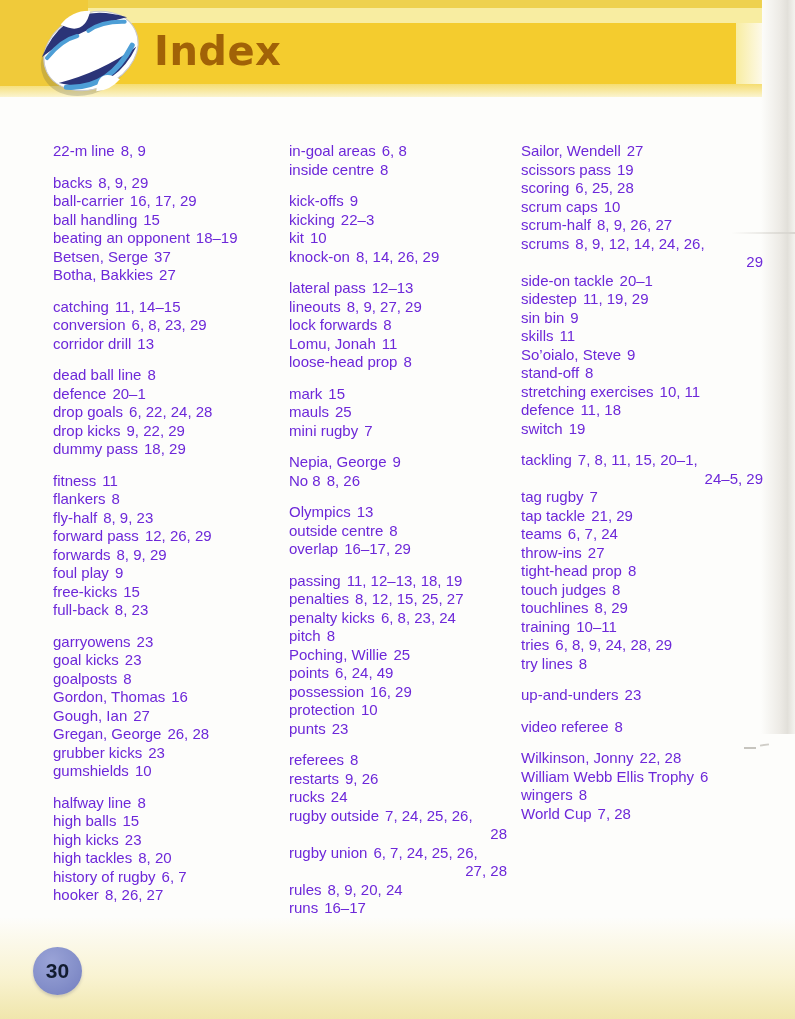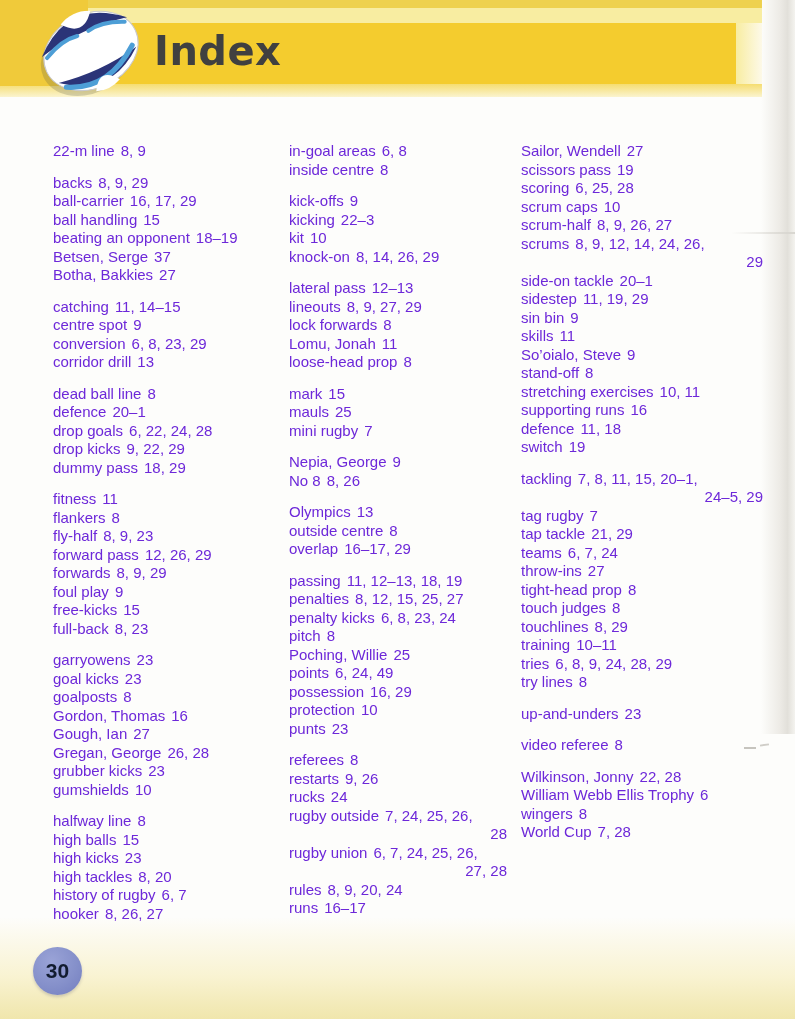--- a/index.html
+++ b/index.html
@@ -19,21 +19,21 @@
   .h-band{width:736px;background:#f4cc2e;}
   .h-band-rest{flex:1;background:linear-gradient(90deg,#f8eda1,#fdf9e8);}
   .h-row4{height:13px;background:linear-gradient(180deg,#f5dd70,#fbf4cf);}
   .h-left{position:absolute;left:0;top:0;width:88px;height:86px;background:#f0ca3a;}
 
   .ball{position:absolute;left:38px;top:5px;width:106px;height:94px;z-index:3;}
 
   .title{
     position:absolute;left:154px;top:28px;z-index:3;margin:0;
     font-family:"DejaVu Sans","Liberation Sans",sans-serif;
-    font-size:40px;font-weight:bold;color:#404040;letter-spacing:0.5px;
+    font-size:40px;font-weight:bold;color:#a16207;letter-spacing:0.5px;
   }
 
   
   .col{position:absolute;top:142px;color:#6d28d9;}
   .col1{left:53px;width:232px;}
   .col2{left:289px;width:218px;}
   .col3{left:521px;width:242px;}
   .group{margin-bottom:13px;}
   .entry{font-size:15px;line-height:18.5px;white-space:nowrap;}
   .entry .pages{margin-left:6px;}
@@ -105,21 +105,20 @@
       <div class="group">
         <div class="entry"><span class="term">backs</span><span class="pages">8, 9, 29</span></div>
         <div class="entry"><span class="term">ball-carrier</span><span class="pages">16, 17, 29</span></div>
         <div class="entry"><span class="term">ball handling</span><span class="pages">15</span></div>
         <div class="entry"><span class="term">beating an opponent</span><span class="pages">18–19</span></div>
         <div class="entry"><span class="term">Betsen, Serge</span><span class="pages">37</span></div>
         <div class="entry"><span class="term">Botha, Bakkies</span><span class="pages">27</span></div>
       </div>
       <div class="group">
         <div class="entry"><span class="term">catching</span><span class="pages">11, 14–15</span></div>
-        <div class="entry"><span class="term">centre spot</span><span class="pages">9</span></div>
         <div class="entry"><span class="term">conversion</span><span class="pages">6, 8, 23, 29</span></div>
         <div class="entry"><span class="term">corridor drill</span><span class="pages">13</span></div>
       </div>
       <div class="group">
         <div class="entry"><span class="term">dead ball line</span><span class="pages">8</span></div>
         <div class="entry"><span class="term">defence</span><span class="pages">20–1</span></div>
         <div class="entry"><span class="term">drop goals</span><span class="pages">6, 22, 24, 28</span></div>
         <div class="entry"><span class="term">drop kicks</span><span class="pages">9, 22, 29</span></div>
         <div class="entry"><span class="term">dummy pass</span><span class="pages">18, 29</span></div>
       </div>
@@ -213,21 +212,20 @@
         <div class="entry"><span class="term">scrum caps</span><span class="pages">10</span></div>
         <div class="entry"><span class="term">scrum-half</span><span class="pages">8, 9, 26, 27</span></div>
         <div class="entry"><span class="term">scrums</span><span class="pages">8, 9, 12, 14, 24, 26,</span><span class="line2">29</span></div>
         <div class="entry"><span class="term">side-on tackle</span><span class="pages">20–1</span></div>
         <div class="entry"><span class="term">sidestep</span><span class="pages">11, 19, 29</span></div>
         <div class="entry"><span class="term">sin bin</span><span class="pages">9</span></div>
         <div class="entry"><span class="term">skills</span><span class="pages">11</span></div>
         <div class="entry"><span class="term">So’oialo, Steve</span><span class="pages">9</span></div>
         <div class="entry"><span class="term">stand-off</span><span class="pages">8</span></div>
         <div class="entry"><span class="term">stretching exercises</span><span class="pages">10, 11</span></div>
-        <div class="entry"><span class="term">supporting runs</span><span class="pages">16</span></div>
         <div class="entry"><span class="term">defence</span><span class="pages">11, 18</span></div>
         <div class="entry"><span class="term">switch</span><span class="pages">19</span></div>
       </div>
       <div class="group">
         <div class="entry"><span class="term">tackling</span><span class="pages">7, 8, 11, 15, 20–1,</span><span class="line2">24–5, 29</span></div>
         <div class="entry"><span class="term">tag rugby</span><span class="pages">7</span></div>
         <div class="entry"><span class="term">tap tackle</span><span class="pages">21, 29</span></div>
         <div class="entry"><span class="term">teams</span><span class="pages">6, 7, 24</span></div>
         <div class="entry"><span class="term">throw-ins</span><span class="pages">27</span></div>
         <div class="entry"><span class="term">tight-head prop</span><span class="pages">8</span></div>

